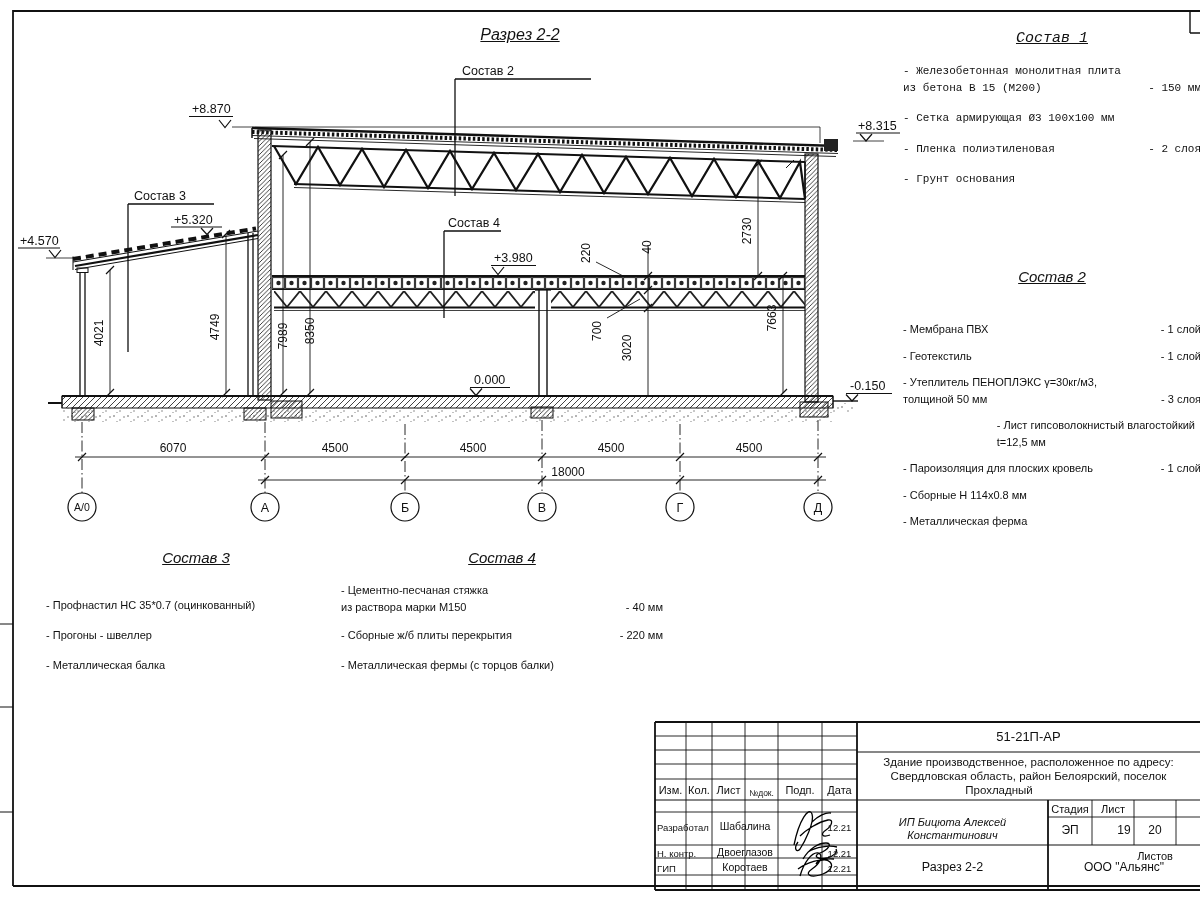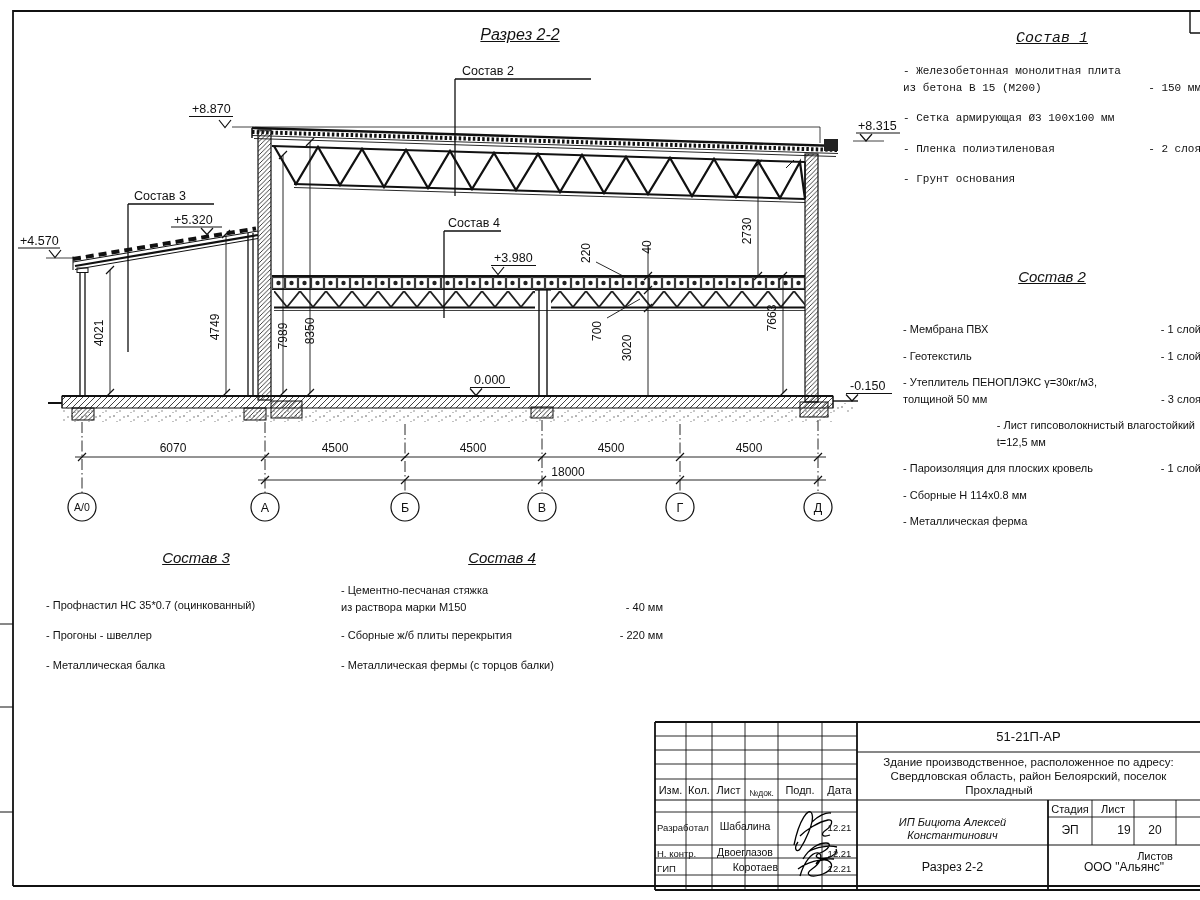--- a/index.html
+++ b/index.html
@@ -339,21 +339,21 @@
 
 <div class="ov tb" style="left:657px;top:821px;width:54px;font-size:9.5px;">Разработал</div>
 <div class="ov tb tb-c" style="left:712px;top:820px;width:66px;font-size:10.5px;">Шабалина</div>
 <div class="ov tb tb-c" style="left:822px;top:821px;width:35px;font-size:9.5px;">12.21</div>
 
 <div class="ov tb" style="left:657px;top:847px;width:54px;font-size:9.5px;">Н. контр.</div>
 <div class="ov tb tb-c" style="left:712px;top:846px;width:66px;font-size:10.5px;">Двоеглазов</div>
 <div class="ov tb tb-c" style="left:822px;top:847px;width:35px;font-size:9.5px;">12.21</div>
 
 <div class="ov tb" style="left:657px;top:862px;width:54px;font-size:9.5px;">ГИП</div>
-<div class="ov tb tb-c" style="left:712px;top:861px;width:66px;font-size:10.5px;text-align:right;">Коротаев</div>
+<div class="ov tb tb-c" style="left:712px;top:861px;width:66px;font-size:10.5px;">Коротаев</div>
 <div class="ov tb tb-c" style="left:822px;top:862px;width:35px;font-size:9.5px;">12.21</div>
 
 <div class="ov tb tb-c tb-i" style="left:857px;top:816px;width:191px;font-size:11px;">ИП Бицюта Алексей Константинович</div>
 
 <div class="ov tb tb-c" style="left:1048px;top:803px;width:44px;">Стадия</div>
 <div class="ov tb tb-c" style="left:1092px;top:803px;width:42px;">Лист</div>
 <div class="ov tb tb-c nowrap" style="left:1134px;top:803px;width:42px;overflow:hidden;margin-top:47px;">Листов</div>
 <div class="ov tb tb-c" style="left:1048px;top:824px;width:44px;font-size:12px;">ЭП</div>
 <div class="ov tb tb-c" style="left:1092px;top:824px;width:64px;font-size:12px;">19</div>
 <div class="ov tb tb-c" style="left:1134px;top:824px;width:42px;font-size:12px;">20</div>

